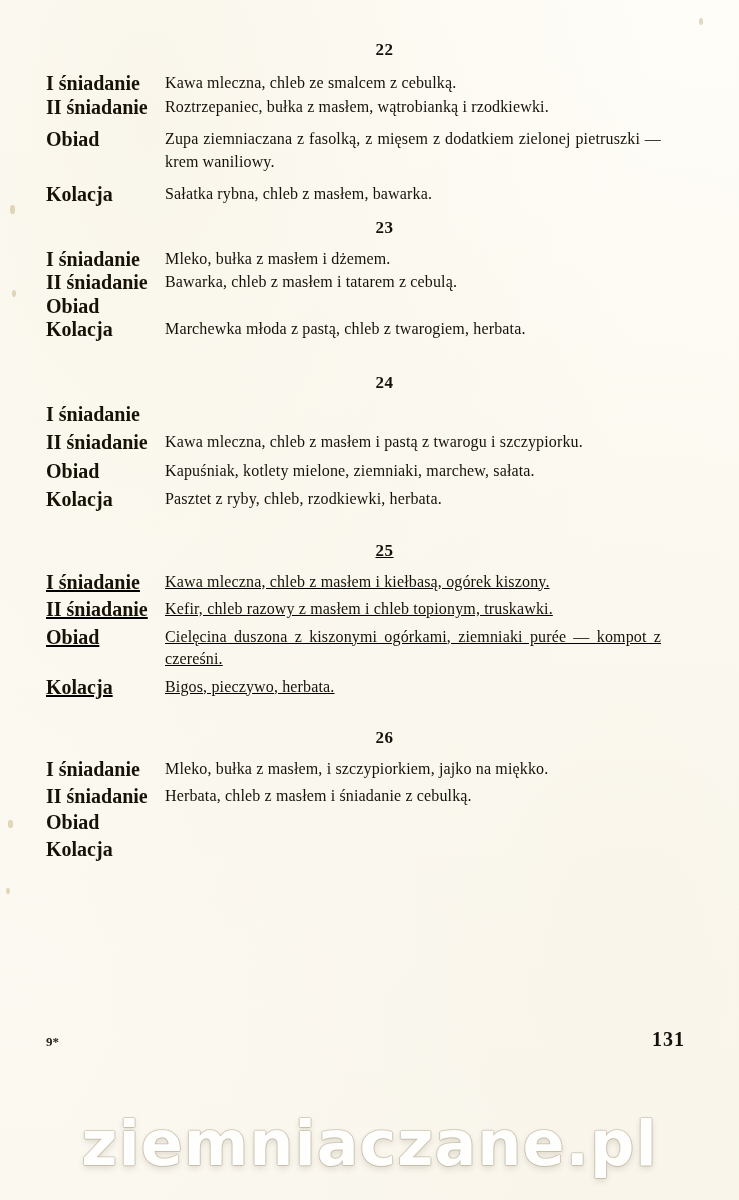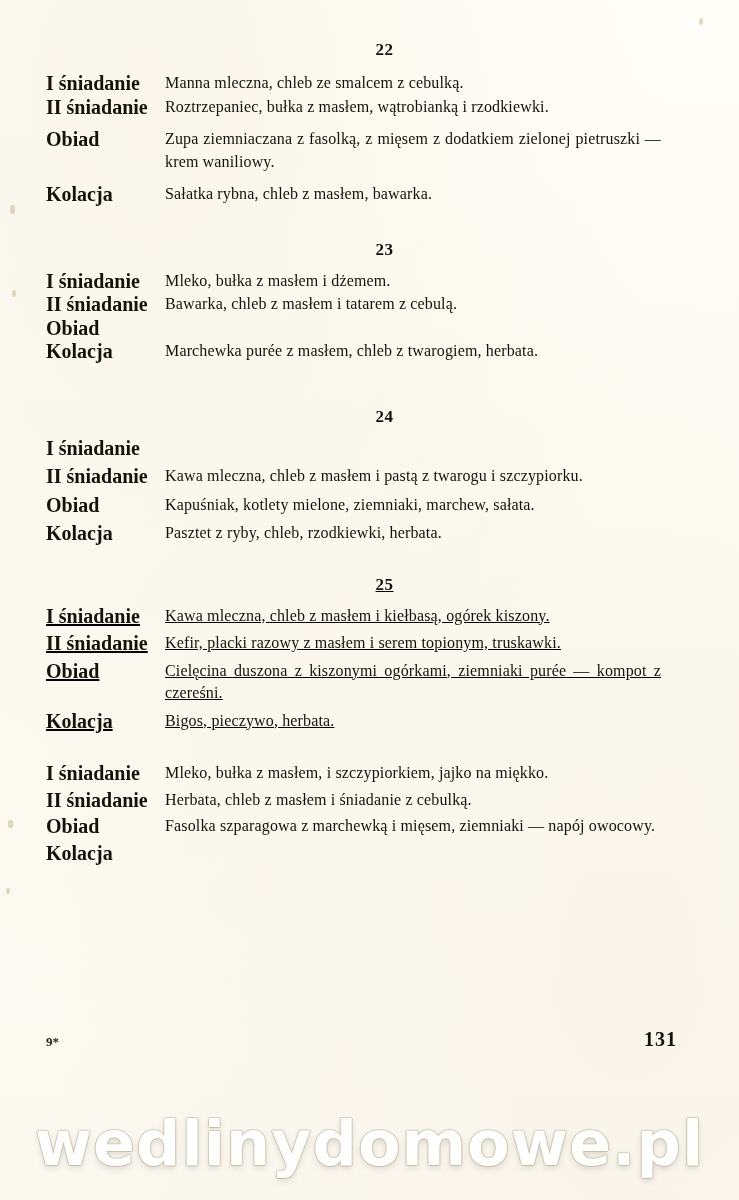--- a/index.html
+++ b/index.html
@@ -78,22 +78,22 @@
   .meal-text.nojust {
     text-align: left;
   }
 
   
   .b22 { margin-top: 40px; }
   .b22 .day-number { margin-bottom: 12px; }
   .b22 .gap-obiad { margin-top: 10px; }
   .b22 .gap-kolacja { margin-top: 10px; }
 
-  .b23 { margin-top: 34px; }
-  .b24 { margin-top: 44px; }
+  .b23 { margin-top: 12px; }
+  .b24 { margin-top: 32px; }
   .b24 .gap { margin-top: 6px; }
   .b25 { margin-top: 30px; text-decoration: underline; }
   .b25 .meal-row { margin-bottom: 5px; }
   .b26 { margin-top: 30px; }
   .b26 .meal-row { margin-bottom: 4px; }
 
   .footer {
     position: absolute;
     left: 0;
     right: 0;
@@ -103,21 +103,21 @@
   .sig {
     position: absolute;
     left: 46px;
     top: 14px;
     font-size: 13px;
     font-weight: bold;
     color: #2b2619;
   }
   .page-number {
     position: absolute;
-    right: 62px;
+    right: 54px;
     top: 8px;
     font-size: 20px;
     font-weight: bold;
     color: #14110c;
     letter-spacing: 1px;
   }
   .watermark {
     position: absolute;
     left: 0;
     right: 0;
@@ -156,21 +156,21 @@
   <div class="speck" style="left:8px; top:820px; width:5px; height:8px;"></div>
   <div class="speck" style="left:6px; top:888px; width:4px; height:6px;"></div>
   <div class="speck" style="left:699px; top:18px; width:4px; height:7px;"></div>
 
   <div class="content">
 
     <div class="day-block b22">
       <div class="day-number">22</div>
       <div class="meal-row">
         <div class="meal-label">I śniadanie</div>
-        <div class="meal-text nojust">Manna mleczna, chleb ze smalcem z cebulką.</div>
+        <div class="meal-text nojust">Kawa mleczna, chleb ze smalcem z cebulką.</div>
       </div>
       <div class="meal-row">
         <div class="meal-label">II śniadanie</div>
         <div class="meal-text">Roztrzepaniec, bułka z masłem, wątrobianką i rzodkiewki.</div>
       </div>
       <div class="meal-row gap-obiad">
         <div class="meal-label">Obiad</div>
         <div class="meal-text">Zupa ziemniaczana z fasolką, z mięsem z dodatkiem zielonej pietruszki — krem waniliowy.</div>
       </div>
       <div class="meal-row gap-kolacja">
@@ -187,21 +187,21 @@
       </div>
       <div class="meal-row">
         <div class="meal-label">II śniadanie</div>
         <div class="meal-text nojust">Bawarka, chleb z masłem i tatarem z cebulą.</div>
       </div>
       <div class="meal-row">
         <div class="meal-label">Obiad</div>
       </div>
       <div class="meal-row">
         <div class="meal-label">Kolacja</div>
-        <div class="meal-text">Marchewka purée z masłem, chleb z twarogiem, herbata.</div>
+        <div class="meal-text">Marchewka młoda z pastą, chleb z twarogiem, herbata.</div>
       </div>
     </div>
 
     <div class="day-block b24">
       <div class="day-number">24</div>
       <div class="meal-row">
         <div class="meal-label">I śniadanie</div>
       </div>
       <div class="meal-row gap">
         <div class="meal-label">II śniadanie</div>
@@ -218,50 +218,50 @@
     </div>
 
     <div class="day-block b25">
       <div class="day-number">25</div>
       <div class="meal-row">
         <div class="meal-label">I śniadanie</div>
         <div class="meal-text">Kawa mleczna, chleb z masłem i kiełbasą, ogórek kiszony.</div>
       </div>
       <div class="meal-row">
         <div class="meal-label">II śniadanie</div>
-        <div class="meal-text">Kefir, placki razowy z masłem i serem topionym, truskawki.</div>
+        <div class="meal-text">Kefir, chleb razowy z masłem i chleb topionym, truskawki.</div>
       </div>
       <div class="meal-row">
         <div class="meal-label">Obiad</div>
         <div class="meal-text">Cielęcina duszona z kiszonymi ogórkami, ziemniaki purée — kompot z czereśni.</div>
       </div>
       <div class="meal-row">
         <div class="meal-label">Kolacja</div>
         <div class="meal-text nojust">Bigos, pieczywo, herbata.</div>
       </div>
     </div>
 
     <div class="day-block b26">
+      <div class="day-number">26</div>
       <div class="meal-row">
         <div class="meal-label">I śniadanie</div>
         <div class="meal-text">Mleko, bułka z masłem, i szczypiorkiem, jajko na miękko.</div>
       </div>
       <div class="meal-row">
         <div class="meal-label">II śniadanie</div>
         <div class="meal-text nojust">Herbata, chleb z masłem i śniadanie z cebulką.</div>
       </div>
       <div class="meal-row">
         <div class="meal-label">Obiad</div>
-        <div class="meal-text">Fasolka szparagowa z marchewką i mięsem, ziemniaki — napój owocowy.</div>
       </div>
       <div class="meal-row">
         <div class="meal-label">Kolacja</div>
       </div>
     </div>
 
   </div>
 
   <div class="footer">
     <div class="sig">9*</div>
     <div class="page-number">131</div>
-    <div class="watermark">wedlinydomowe.pl</div>
+    <div class="watermark">ziemniaczane.pl</div>
   </div>
 </div>
 
 </body></html>

